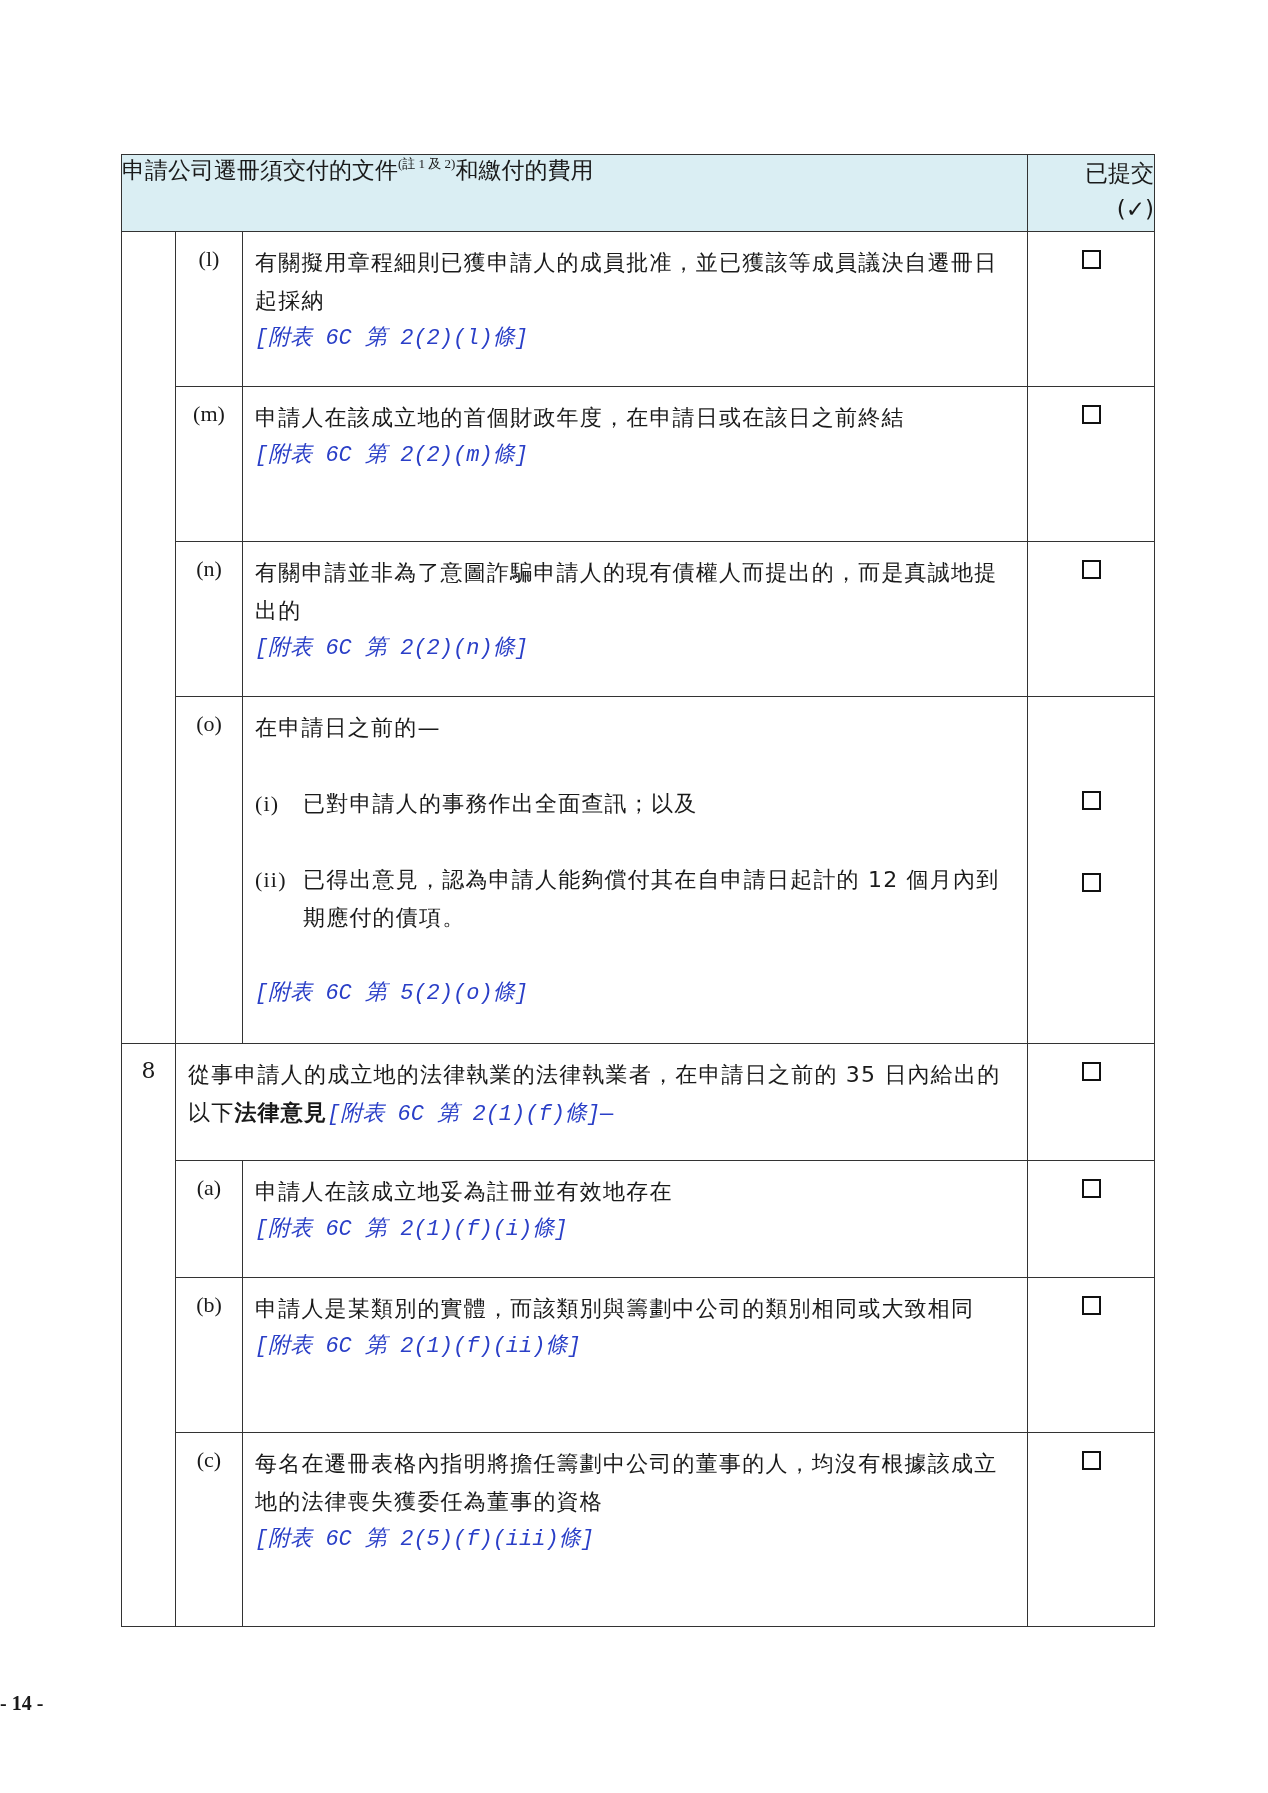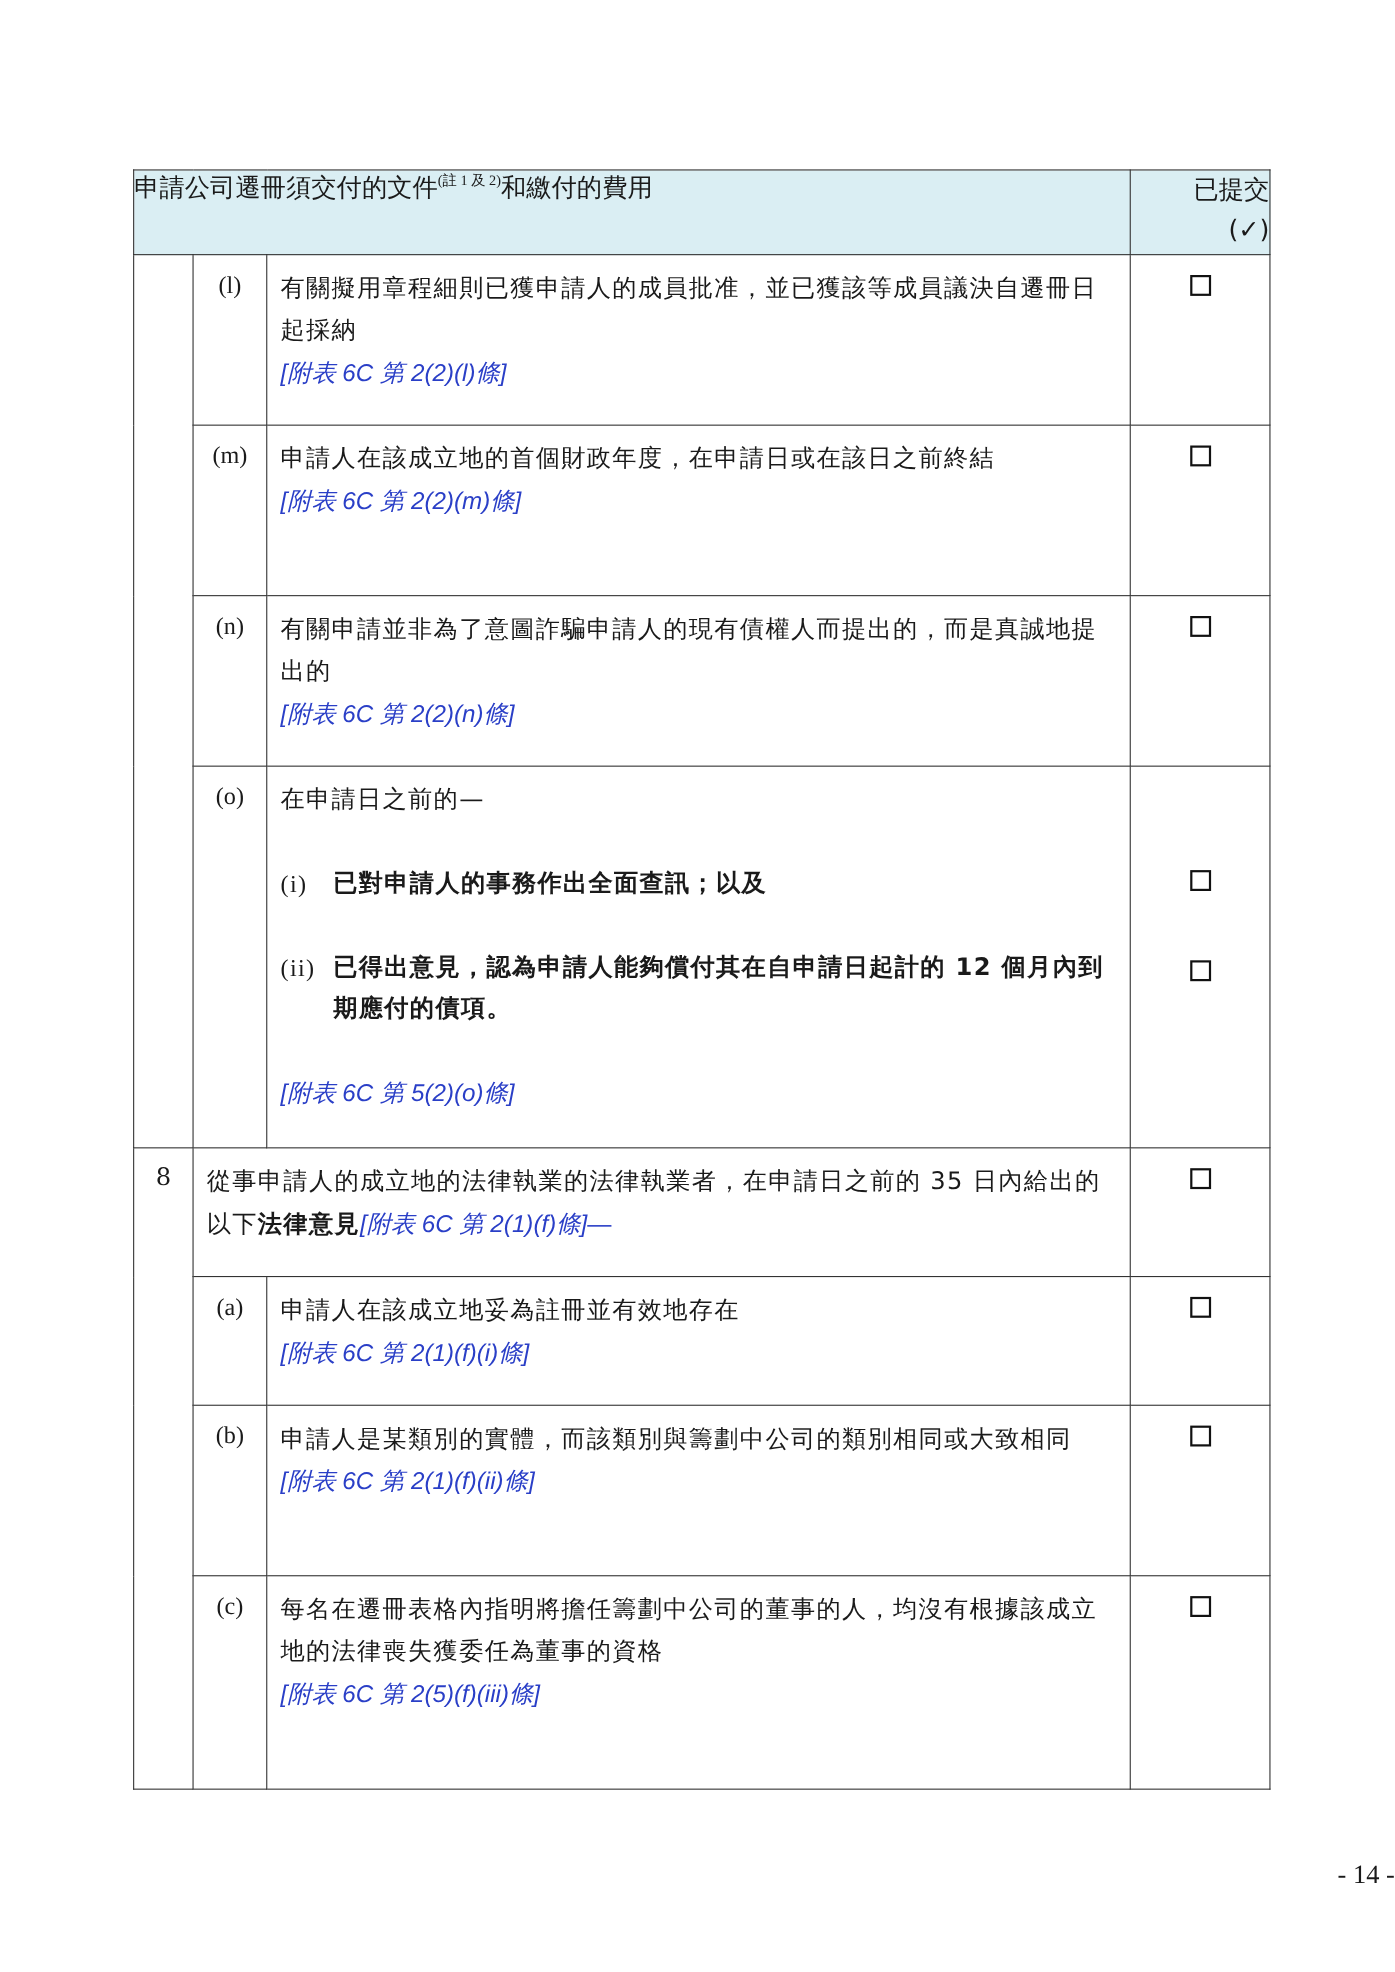--- a/index.html
+++ b/index.html
@@ -10,29 +10,29 @@
     border-collapse: collapse; table-layout: fixed;
   }
   table.form td { border: 1.5px solid #333; vertical-align: top; padding: 0; }
   .hdr td { background: #daeef3; }
   .hdr-title { font-family: "DejaVu Sans", "Liberation Sans", sans-serif; font-size: 23px; padding: 14px 14px 0 14px; height: 76px; }
   .hdr-title sup { font-family: "Liberation Serif", serif; font-size: 13px; vertical-align: 10px; }
   .hdr-check { text-align: right; font-family: "DejaVu Sans", "Liberation Sans", sans-serif; font-size: 23px; line-height: 36px; padding-top: 12px; }
   .num { text-align: center; font-size: 22px; padding-top: 14px !important; }
   .idx { text-align: center; font-size: 22px; padding-top: 14px !important; font-family: "Liberation Serif", serif; }
   .body { font-family: "DejaVu Sans", "Liberation Sans", sans-serif; font-size: 22px; line-height: 38px; padding: 12px 10px 10px 12px !important; letter-spacing: 1.2px; }
-  .ref { color: #2a3fc7; font-family: Liberation Sans, sans-serif; font-style: italic; font-size: 22px; letter-spacing: 0; }
+  .ref { color: #2a3fc7; font-family: Liberation Mono, monospace; font-style: italic; font-size: 22px; letter-spacing: 0; }
   .bold { font-weight: bold; }
   .chk { text-align: center; }
   .box { display: inline-block; width: 15px; height: 15px; border: 2px solid #111; margin-top: 18px; }
   .sub { display: flex; margin-top: 0; }
   .sub .lbl { width: 48px; font-family: "Liberation Serif", serif; flex: none; }
-  .sub .txt { flex: 1; font-weight: bold; }
+  .sub .txt { flex: 1; }
   .gap { height: 38px; }
-  .pageno { position: absolute; left: 0; width: 1268px; top: 1692px; text-align: right; font-family: "Liberation Serif", serif; font-size: 24px; }
+  .pageno { position: absolute; left: 0; width: 1268px; top: 1692px; text-align: left; font-family: "Liberation Serif", serif; font-size: 20px; font-weight: bold; }
 </style>
 </head>
 <body>
 
 <div class="page">
 <table class="form">
   <colgroup>
     <col style="width:54px">
     <col style="width:67px">
     <col style="width:785px">

